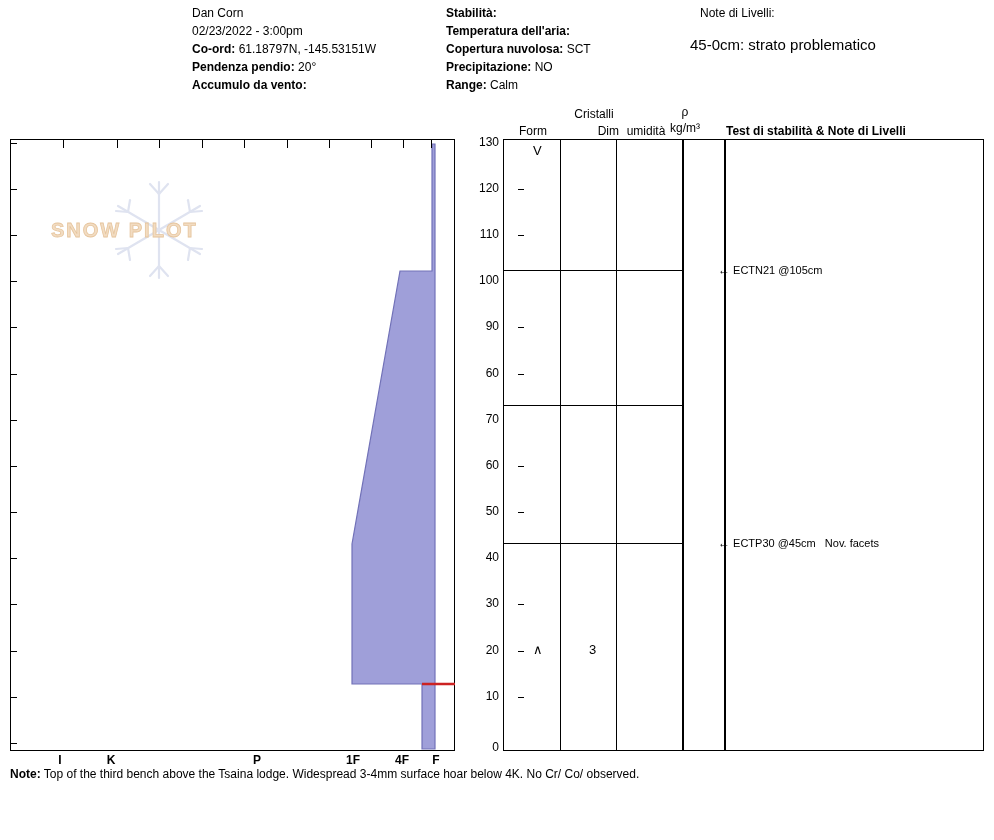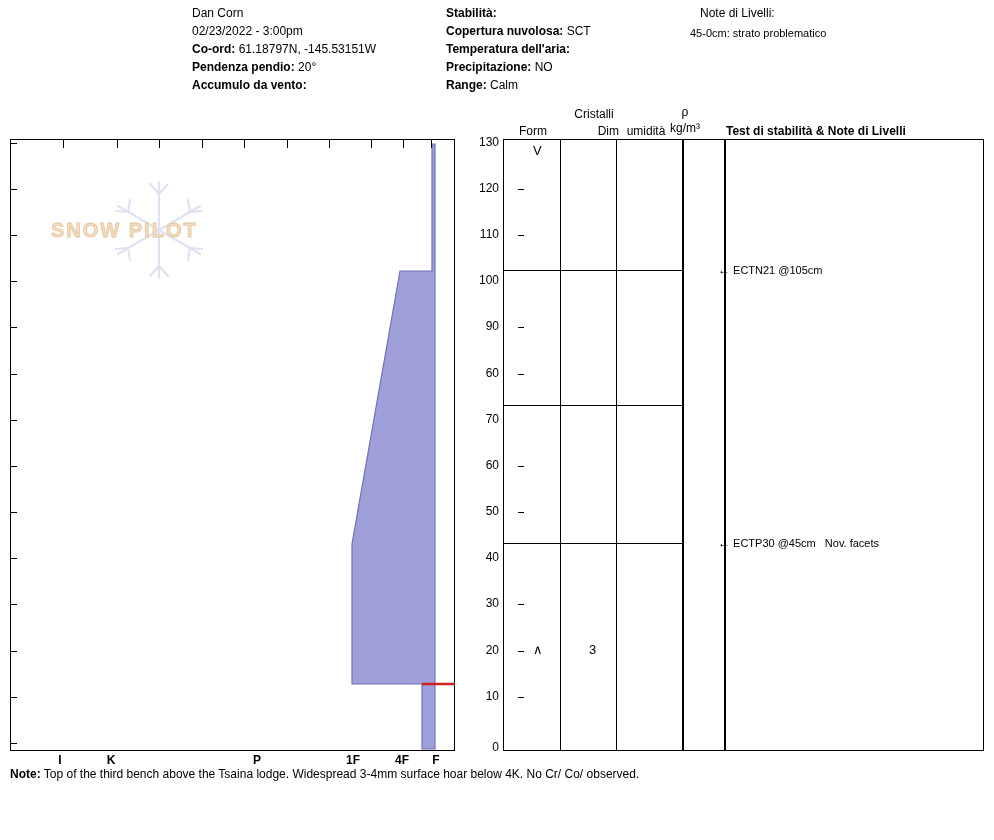--- a/index.html
+++ b/index.html
@@ -36,23 +36,24 @@
   .lbl { font-weight: bold; }
   .val { font-weight: normal; }
 
   
   #col1 { left: 0px;   width: 180px; }
   #col2 { left: 182px; width: 248px; }
   #col3 { left: 436px; width: 250px; }
   #col4 { left: 690px; width: 290px; }
 
   .small-note {
-    font-size: 11px;
+    font-size: 15px;
     line-height: 14px;
     white-space: nowrap;
+    margin-top: 12px;
   }
 
   
   .plot-wrap {
     position: absolute;
     left: 10px;
     top: 139px;
     width: 974px;
     height: 614px;
   }
@@ -207,26 +208,26 @@
       <span class="val"></span>
     </div>
   </div>
 
   <div class="hdr-col" id="col3">
     <div class="hdr-row">
       <span class="lbl">Stabilità:</span>
       <span class="val"></span>
     </div>
     <div class="hdr-row">
+      <span class="lbl">Temperatura dell'aria:</span>
+      <span class="val"></span>
+    </div>
+    <div class="hdr-row">
       <span class="lbl">Copertura nuvolosa:</span>
       <span class="val">SCT</span>
-    </div>
-    <div class="hdr-row">
-      <span class="lbl">Temperatura dell'aria:</span>
-      <span class="val"></span>
     </div>
     <div class="hdr-row">
       <span class="lbl">Precipitazione:</span>
       <span class="val">NO</span>
     </div>
     <div class="hdr-row">
       <span class="lbl">Range:</span>
       <span class="val">Calm</span>
     </div>
   </div>

